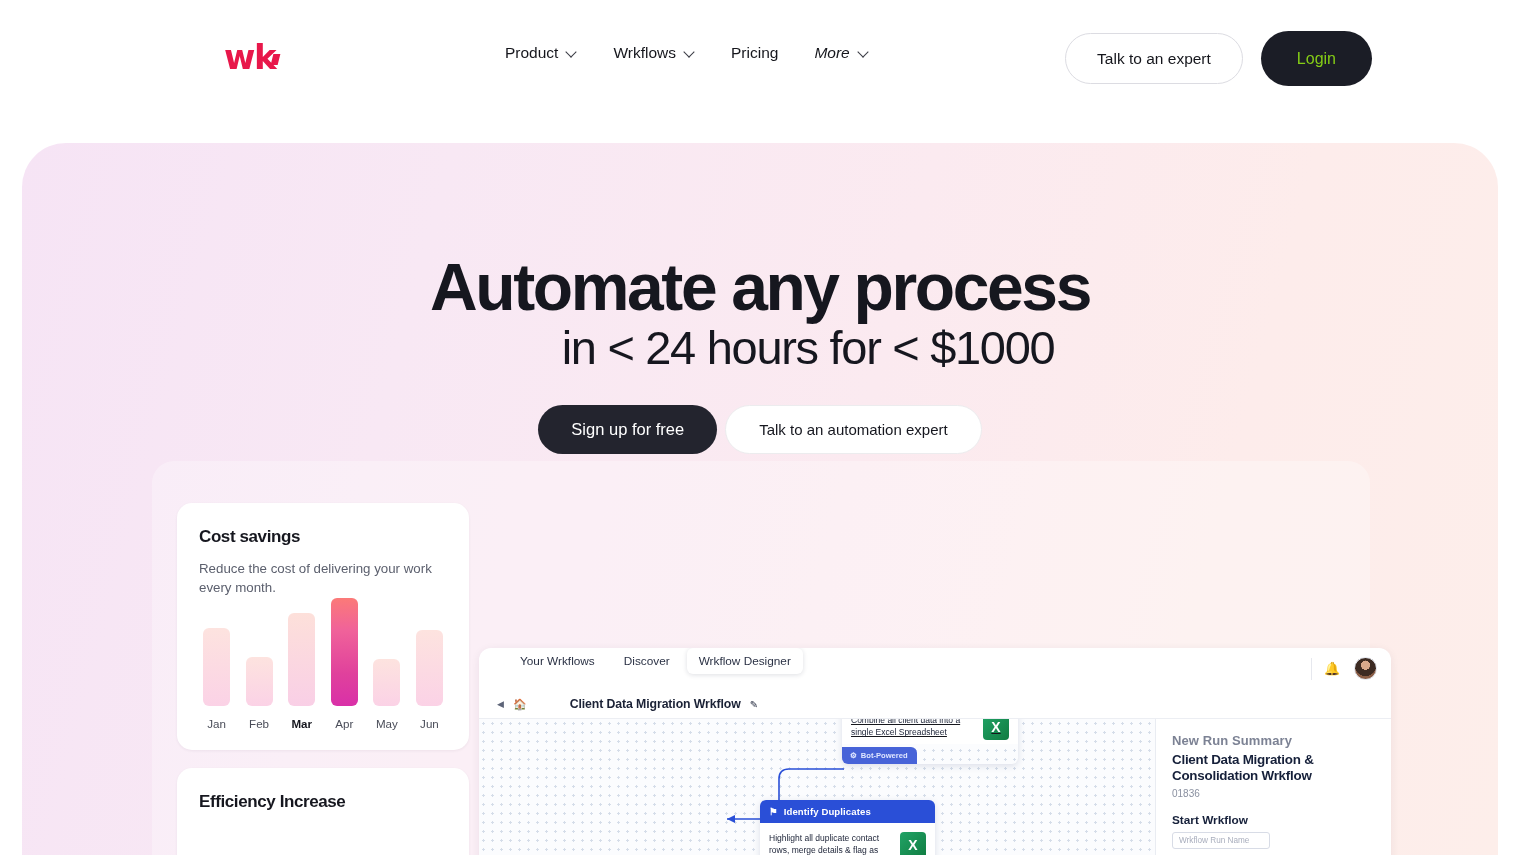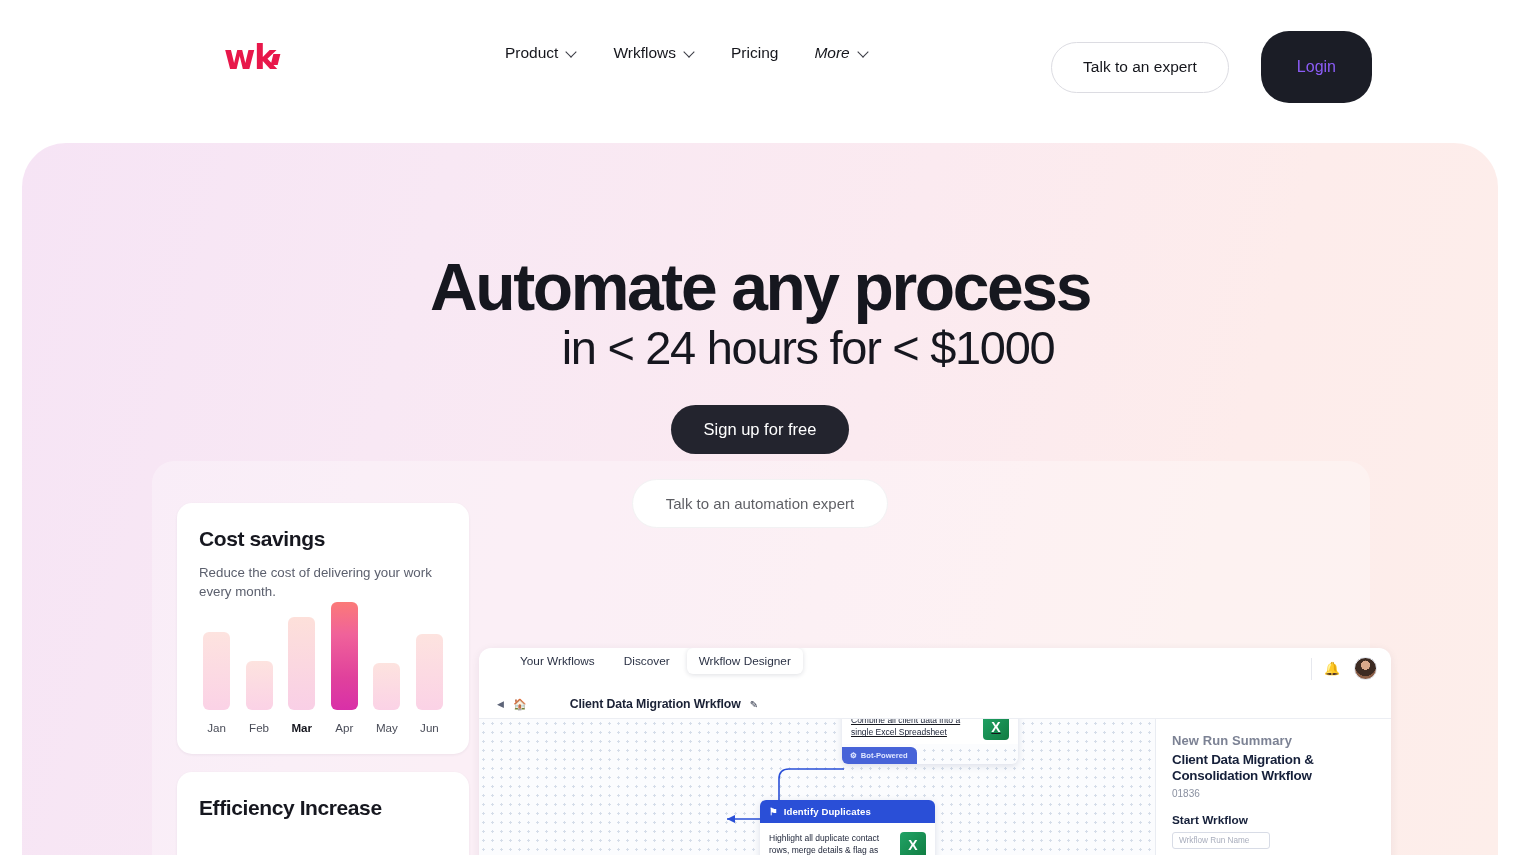--- a/index.html
+++ b/index.html
@@ -35,29 +35,29 @@
     margin-right:17px; white-space:nowrap;text-align:right;
   }
   .nav-item:last-child{ margin-right:0;font-style:italic; }
   .chev{ display:inline-block; width:10px; height:10px; position:relative; }
   .chev::after{
     content:""; position:absolute; left:0; top:0;
     width:7px; height:7px;
     border-right:1.6px solid #3a3b44; border-bottom:1.6px solid #3a3b44;
     transform:rotate(45deg);
   }
-  .hdr-actions{ position:absolute; right:148px; top:31px; display:flex; align-items:center; gap:32px; }
+  .hdr-actions{ position:absolute; right:148px; top:31px; display:flex; align-items:center; gap:18px; }
   .btn-ghost{
     height:51px; padding:0 31px; border:1px solid #dcdce2; border-radius:26px;
     background:#fff; font-size:15.5px; color:#15161c; display:flex; align-items:center;
     cursor:pointer;
   }
   .btn-dark{
-    height:72px; padding:0 36px; border-radius:28px; border:none;
-    background:#1b1d26; color:#8b5cf6; font-size:16px; display:flex; align-items:center;
+    height:55px; padding:0 36px; border-radius:28px; border:none;
+    background:#1b1d26; color:#84cc16; font-size:16px; display:flex; align-items:center;
     cursor:pointer;
   }
 
   
   .hero{
     position:absolute; left:22px; top:143px; width:1476px; height:712px;
     border-radius:44px 44px 0 0;
     background:linear-gradient(105deg,#f6e4f5 0%,#f8e8f4 26%,#fbeaf0 55%,#fdeceb 78%,#fdeeea 100%);
     overflow:hidden;
   }
@@ -67,21 +67,21 @@
     letter-spacing:-2.4px; color:#16171f; line-height:1.04;
     font-family:"Liberation Sans", sans-serif;
   }
   .hero-sub{
     position:absolute; left:0; top:177px; width:100%;
     text-align:center; font-size:47px; font-weight:500;
     letter-spacing:-1.3px; color:#16171f;margin-left:48px;
   }
   .hero-ctas{
     position:absolute; left:0; top:262px; width:100%;
-    display:flex; justify-content:center; align-items:center; gap:25px;flex-direction:column;
+    display:flex; justify-content:center; align-items:center; gap:8px;
   }
   .cta-primary{
     height:49px; padding:0 33px; border-radius:25px; border:none;
     background:#23242e; color:#fff; font-size:16.5px; cursor:pointer;
     display:flex; align-items:center;
   }
   .cta-secondary{
     height:49px; padding:0 33px; border-radius:25px; border:1px solid #ececee;
     background:#fff; color:#16171f; font-size:15px; cursor:pointer;
     display:flex; align-items:center;
@@ -92,21 +92,21 @@
     position:absolute; left:130px; top:318px; width:1218px; height:400px;
     background:rgba(255,255,255,0.30);
     border-radius:22px 22px 0 0;
   }
   .cards-col{ position:absolute; left:155px; top:360px; width:292px; }
   .stat-card{
     background:#fff; border-radius:15px; width:292px;
     box-shadow:0 1px 3px rgba(40,20,50,0.06);
     padding:24px 22px 20px 22px; margin-bottom:18px;
   }
-  .card-title{ font-size:21px; font-weight:700; letter-spacing:-0.4px; color:#16171f; }
+  .card-title{ font-size:17px; font-weight:700; letter-spacing:-0.4px; color:#16171f; }
   .card-desc{ margin-top:13px; font-size:13.3px; line-height:1.42; color:#5c606e; }
 
   
   .bars{ margin-top:24px; display:flex; align-items:flex-end; justify-content:space-between;
          height:108px; padding:0 4px; }
   .bar-col{ width:27px; display:flex; flex-direction:column; align-items:center; }
   .bar{ width:27px; border-radius:6px; }
   .bar-lbl{ margin-top:11px; font-size:11.6px; color:#4a4d59; }
   .bar-lbl.hl{ color:#16171f; font-weight:700; }
 

